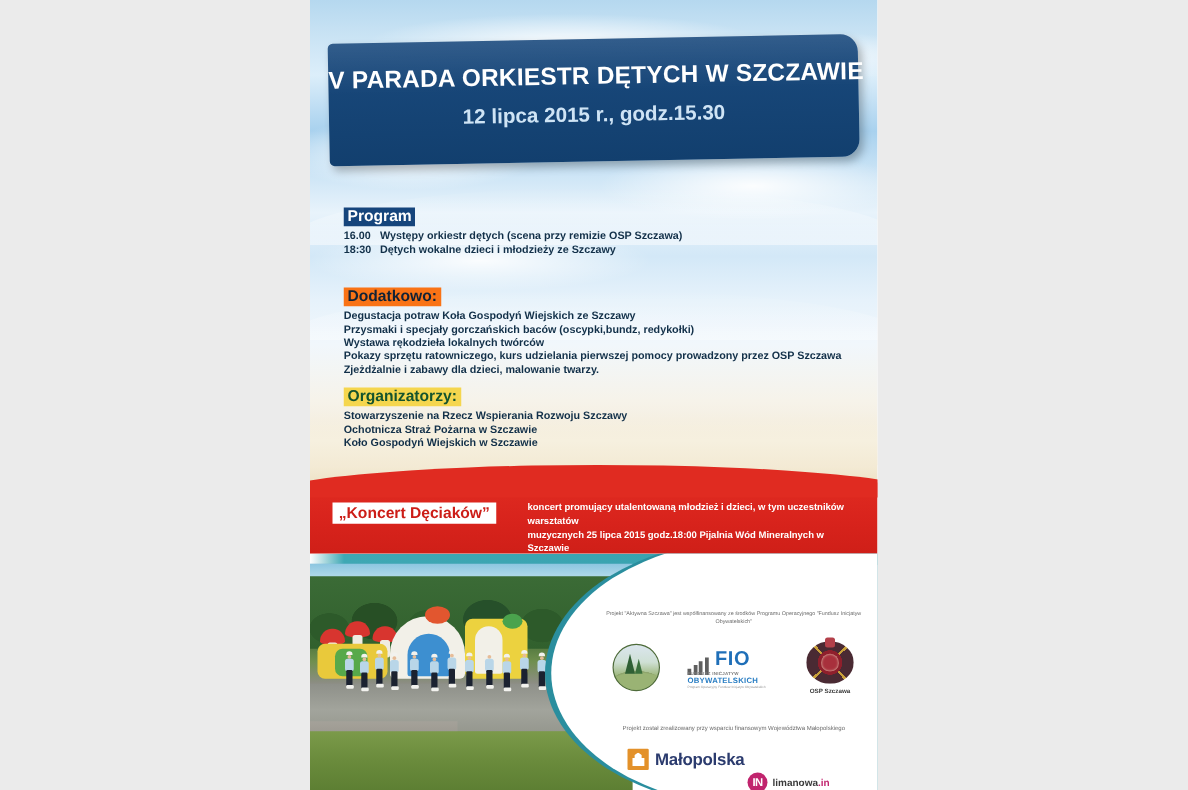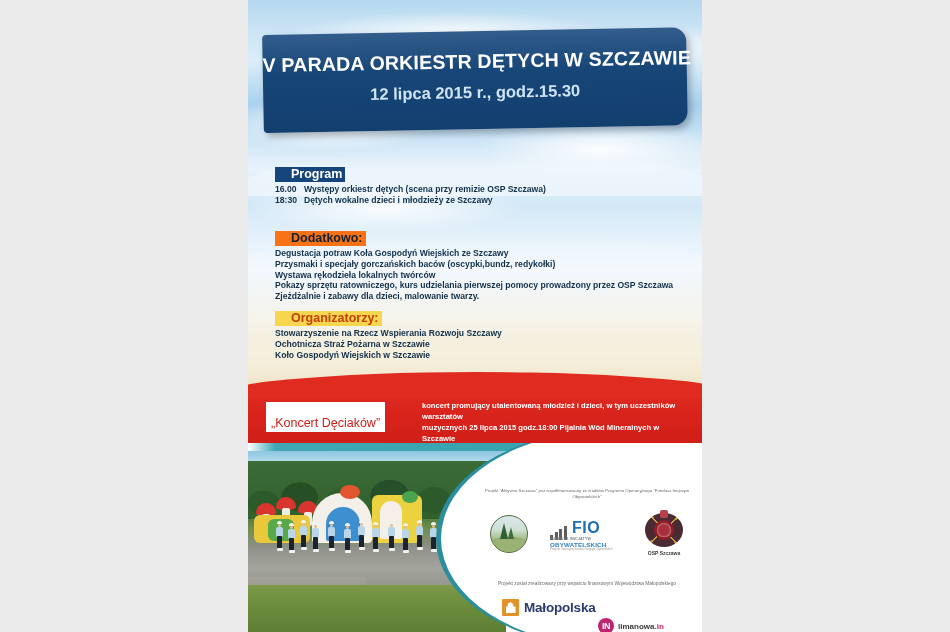--- a/index.html
+++ b/index.html
@@ -123,27 +123,27 @@
   .section {
     position: absolute;
     left: 27px;
     width: 410px;
     color: #14293f;
   }
   .sec-head {
     display: inline-block;
     font-size: 12.5px;
     font-weight: bold;
-    padding: 0 3px 1px 16px;
+    padding: 0 3px 1px 3px;
     line-height: 14px;
     margin-bottom: 2px;
   }
   .head-program  { background: #16457c; color: #ffffff; }
   .head-dodatkow { background: #f97316; color: #102236; }
-  .head-organiz  { background: #f5d64e; color: #c2410c; }
+  .head-organiz  { background: #f5d64e; color: #14532d; }
 
   .line {
     font-size: 8.6px;
     font-weight: bold;
     line-height: 10.8px;
     color: #123049;
     white-space: nowrap;
   }
   .line .t { display: inline-block; width: 29px; }
 
@@ -168,22 +168,22 @@
     background: #e02b21;
     border-radius: 50% 50% 0 0 / 100% 100% 0 0;
   }
   .concert-tag {
     position: absolute;
     left: 18px;
     top: 16px;
     background: #ffffff;
     color: #cc1d17;
     font-size: 12.5px;
-    font-weight: normal;
-    padding: 14px 5px 2px 5px;
+    font-weight: bold;
+    padding: 1px 5px 2px 5px;
     line-height: 14px;
     white-space: nowrap;
   }
   .concert-desc {
     position: absolute;
     left: 174px;
     top: 14px;
     width: 268px;
     color: #ffffff;
     font-size: 7.6px;

